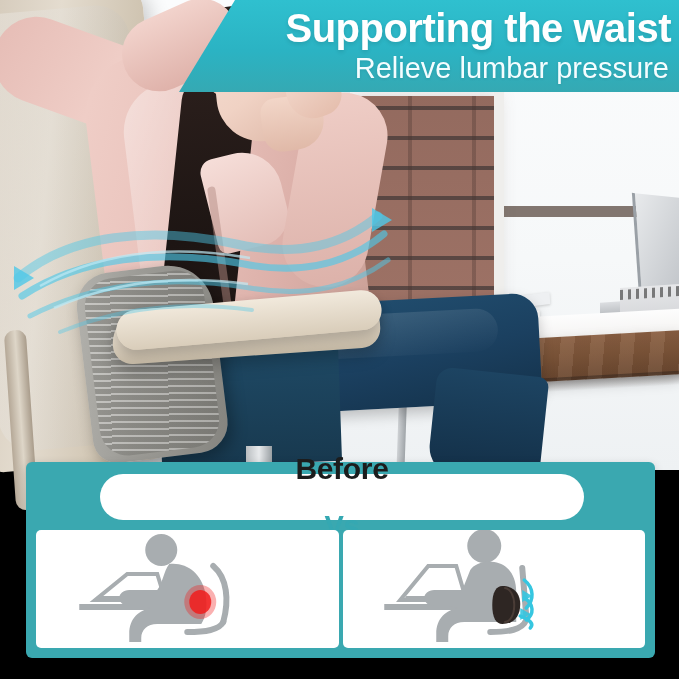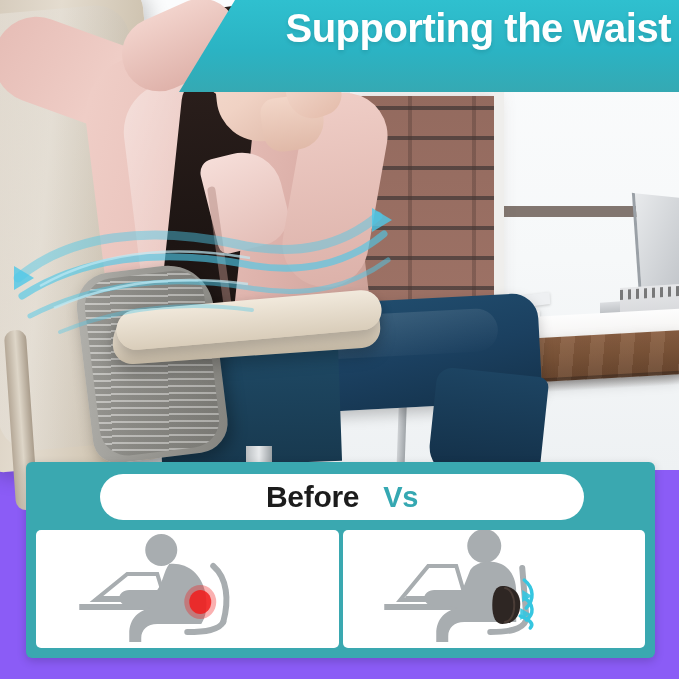--- a/index.html
+++ b/index.html
@@ -1,18 +1,18 @@
 <!DOCTYPE html>
 <html><head>
 <meta charset="utf-8">
 <style>
   html,body{margin:0;padding:0;background:#fff;}
   body{width:679px;height:679px;font-family:"Liberation Sans",sans-serif;}
 
-  #stage{position:relative;width:679px;height:679px;overflow:hidden;background:#8b5cf6;}
+  #stage{position:relative;width:679px;height:679px;overflow:hidden;background:#000000;}
 
   
   .photo{position:absolute;inset:0;overflow:hidden;}
 
   
   .window-wall{position:absolute;left:0;top:0;width:679px;height:470px;
     background:linear-gradient(180deg,#fbfcfd 0%,#f6f8f9 55%,#eef1f3 100%);}
   .win-mullion{position:absolute;background:#6d5f57;opacity:.85;}
   .win-mullion.v{width:9px;}
   .win-mullion.h{height:11px;}
@@ -182,21 +182,21 @@
     clip-path:polygon(56px 0,100% 0,100% 100%,0 100%);}
   .banner-title{position:absolute;right:8px;top:6px;color:#fff;font-weight:bold;
     font-size:40px;letter-spacing:-.5px;text-shadow:0 2px 4px rgba(0,0,0,.12);white-space:nowrap;}
   .banner-sub{position:absolute;right:10px;top:52px;color:#f4fdff;font-size:29px;
     font-weight:normal;white-space:nowrap;text-shadow:0 1px 3px rgba(0,0,0,.10);}
 
   
   .compare{position:absolute;left:26px;top:462px;width:629px;height:196px;
     background:#3aa8b0;border-radius:6px;box-shadow:0 3px 10px rgba(0,0,0,.18);}
   .pill{position:absolute;left:74px;top:12px;width:484px;height:46px;background:#fff;
-    border-radius:24px;display:flex;align-items:center;justify-content:center;gap:24px;}
+    border-radius:24px;display:flex;align-items:center;justify-content:center;gap:24px;flex-direction:column;}
   .pill span{font-size:30px;font-weight:bold;color:#1c1c1c;letter-spacing:-.3px;}
   .pill span.vs{color:#35a8b2;font-size:29px;}
 
   .cards{position:absolute;left:10px;top:68px;width:609px;height:118px;display:flex;gap:4px;}
   .card{flex:1;background:#fff;border-radius:5px;position:relative;overflow:hidden;}
 
   svg{display:block;}
 </style>
 </head>
 <body>
@@ -283,20 +283,21 @@
       <g fill="none" stroke="#bfeaf5" stroke-width="2.5" opacity=".7">
         <path d="M40 86 C100 52 170 44 250 58"></path>
         <path d="M54 108 C112 82 176 74 248 84"></path>
       </g>
     </svg>
 
   </div>
 
   <div class="banner">
     <div class="banner-title">Supporting the waist</div>
+    <div class="banner-sub">Relieve lumbar pressure</div>
   </div>
 
   <div class="compare">
 
     <div class="pill">
       <span>Before</span>
       <span class="vs">Vs</span>
     </div>
 
     <div class="cards">

